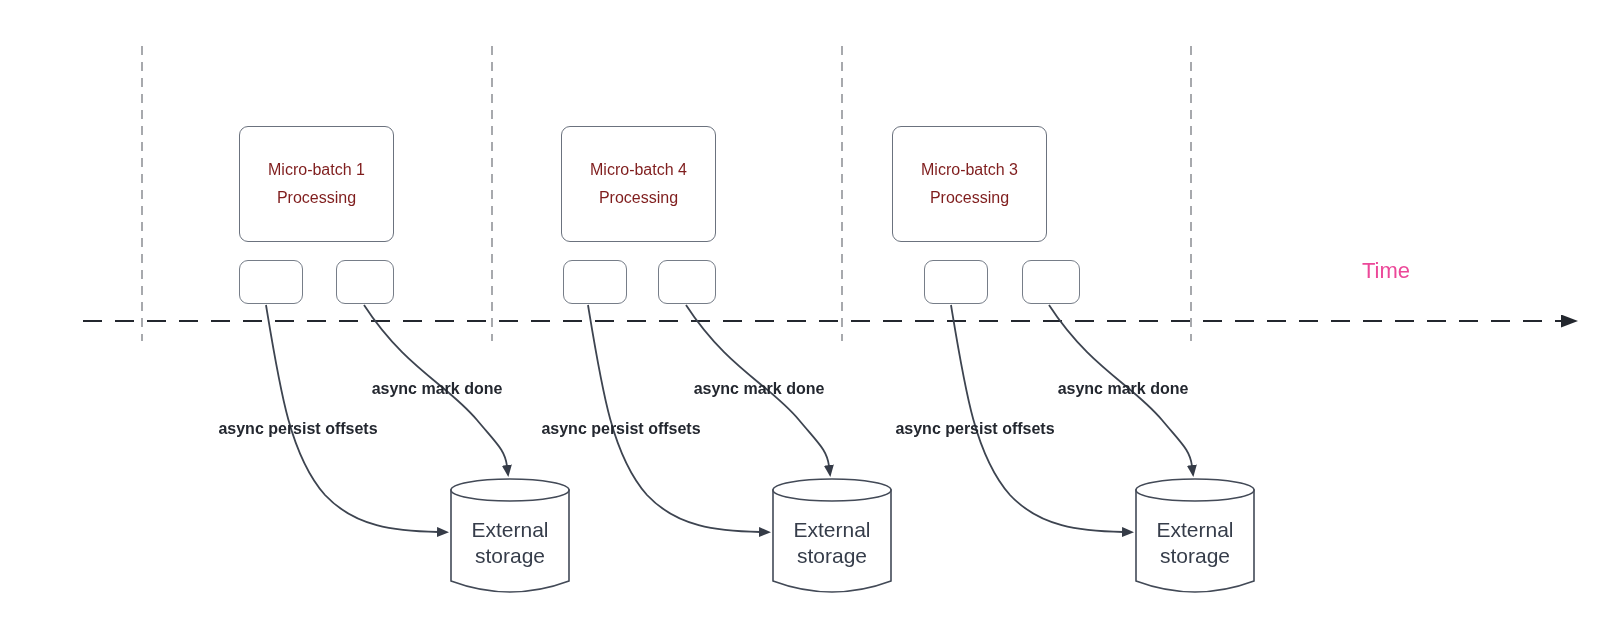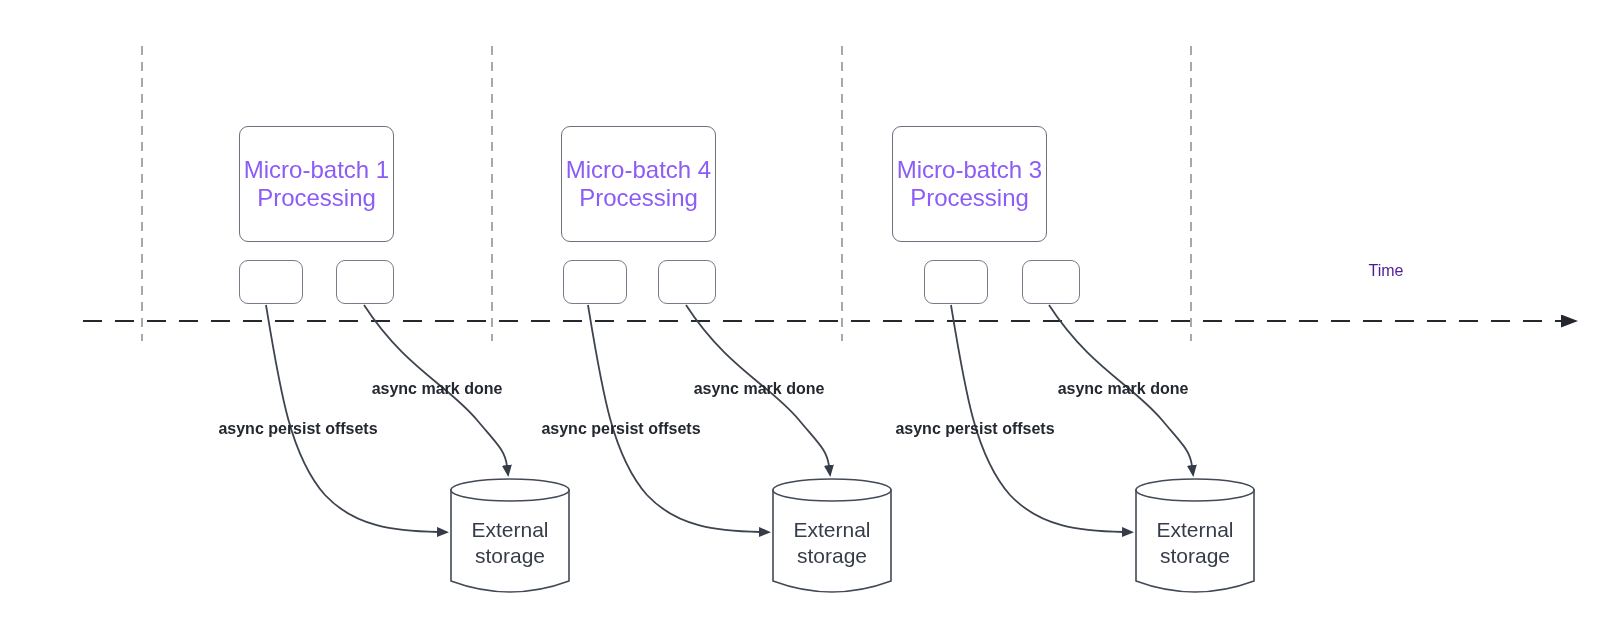--- a/index.html
+++ b/index.html
@@ -20,23 +20,23 @@
     border:1.6px solid #6b727e;
     border-radius:9px;
     background:#ffffff;
     display:flex;
     align-items:center;
     justify-content:center;
     box-sizing:border-box;
   }
   .mb-box-text{
     text-align:center;
-    font-size:24px;
+    font-size:16px;
     line-height:28px;
-    color:#8b5cf6;
+    color:#7f1d1d;
   }
   .mb-box-text span{display:block;}
   .small-box{
     position:absolute;
     top:260px;
     height:44px;
     border:1.6px solid #767d88;
     border-radius:9px;
     background:#ffffff;
     box-sizing:border-box;
@@ -58,22 +58,22 @@
     font-size:21px;
     line-height:26px;
     color:#363d4a;
   }
   .storage-label span{display:block;}
   .time-label{
     position:absolute;
     left:1386px;
     top:271px;
     transform:translate(-50%,-50%);
-    font-size:16px;
-    color:#4c1d95;
+    font-size:22px;
+    color:#ec4899;
     white-space:nowrap;
   }
 </style>
 </head>
 <body>
 
 <div class="canvas">
 
   <svg class="layer" width="1600" height="642" viewBox="0 0 1600 642">
     <defs>

